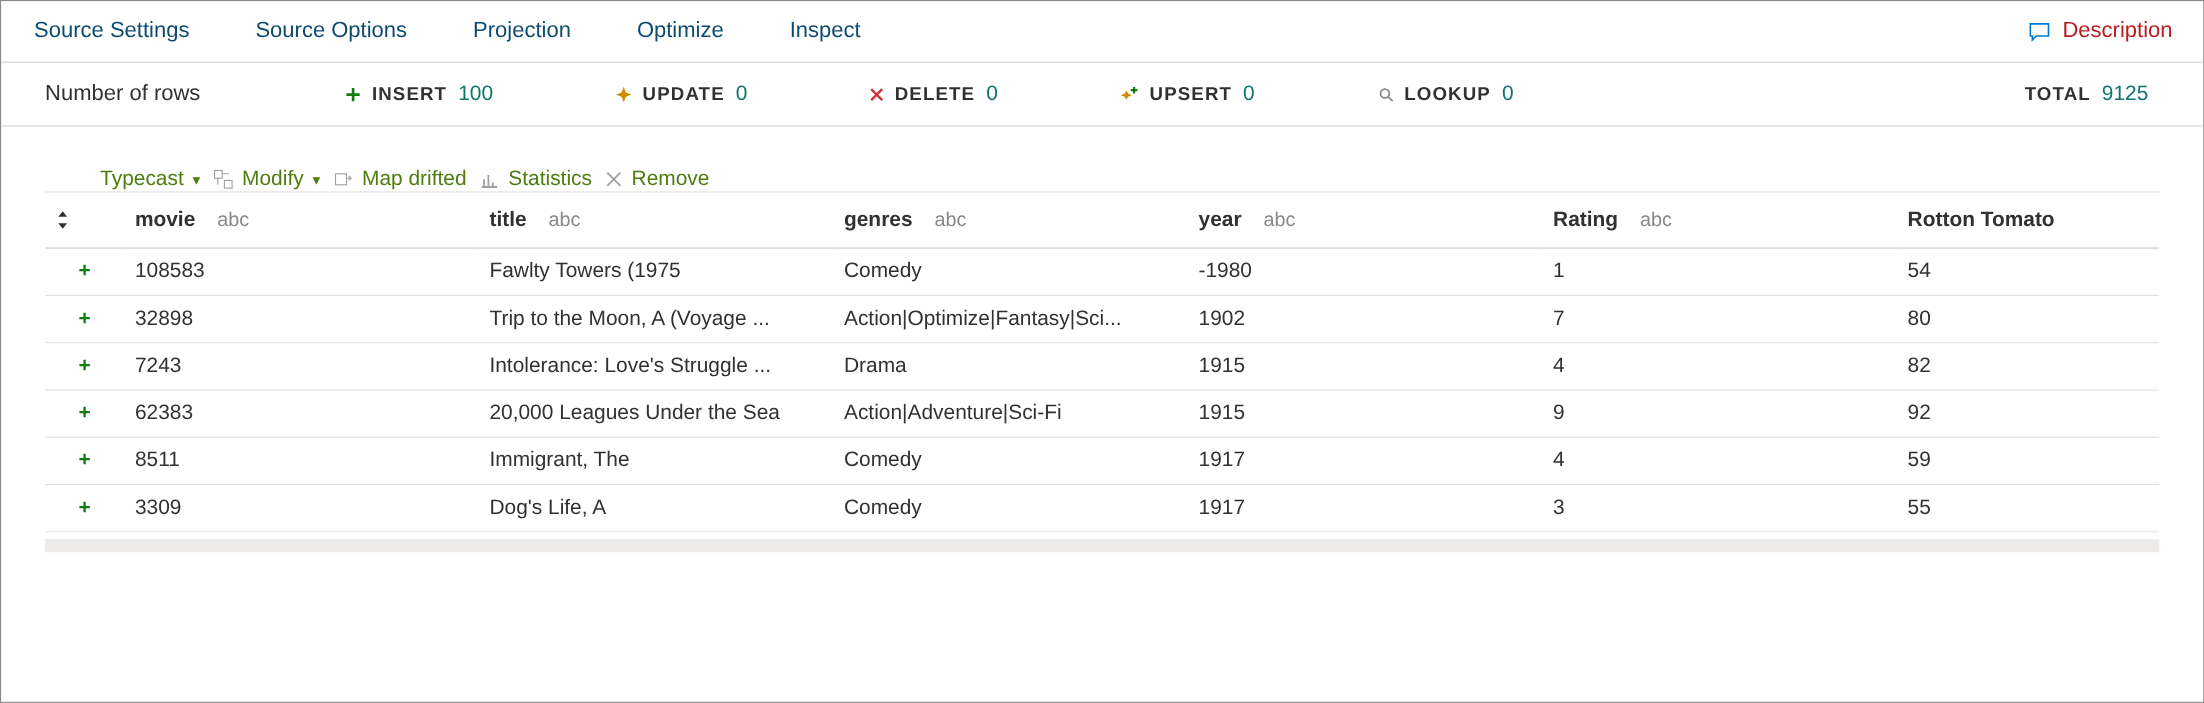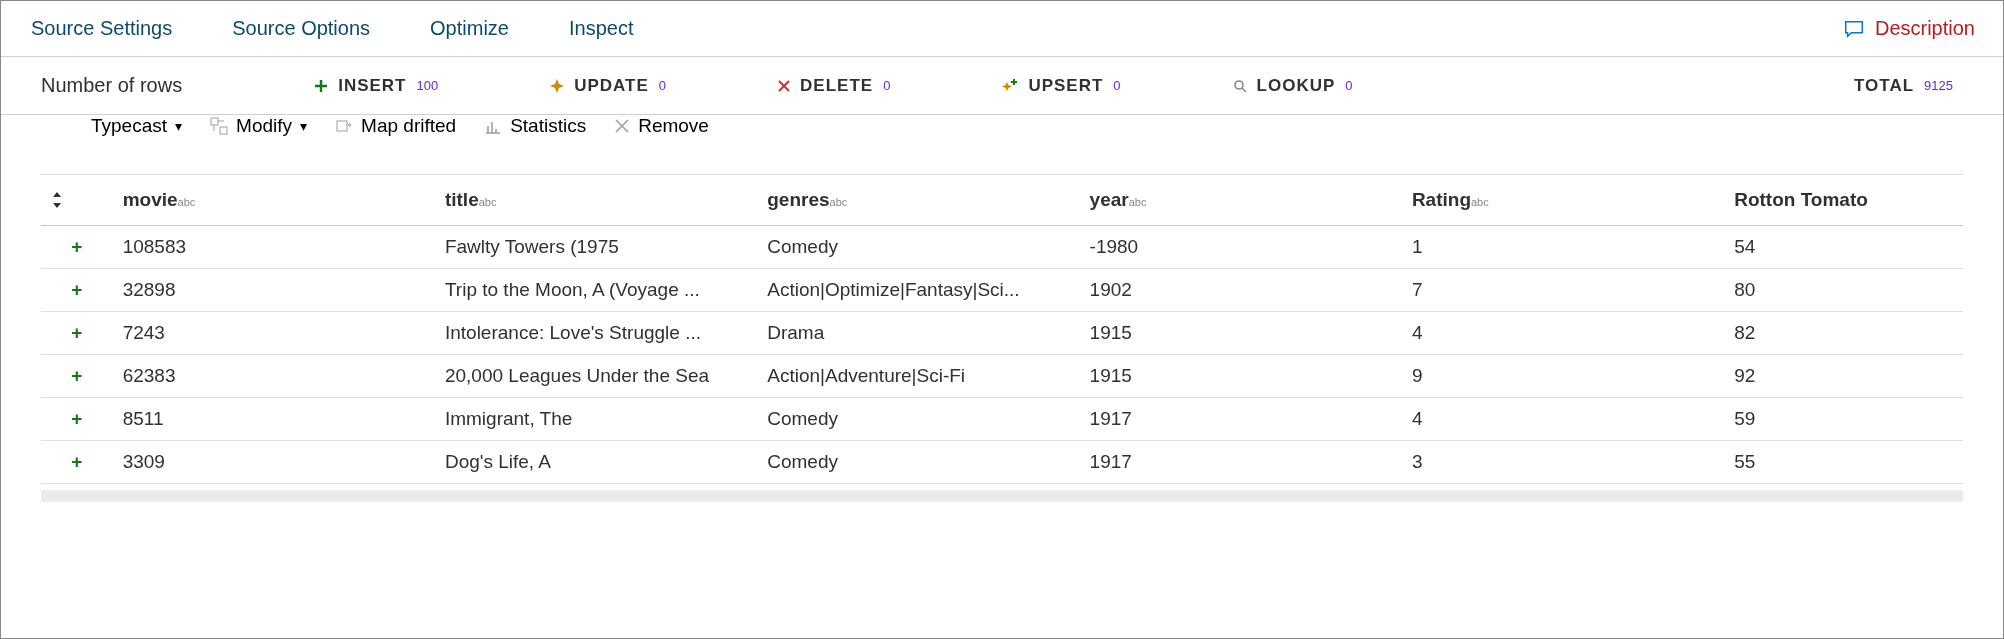--- a/index.html
+++ b/index.html
@@ -64,51 +64,51 @@
     display: flex; align-items: center;
     height: 58px;
     border-bottom: 1px solid #d1d1d1;
     padding: 0 40px 0 40px;
     gap: 12px;
     font-size: 20px;
   }
   .stats-label { color: #323130; margin-right: 120px; }
   .stat { display: flex; align-items: center; gap: 10px; margin-right: 100px; font-size: 17px;}
   .stat .k { font-weight: 700; letter-spacing: 1px; }
-  .stat .v { color: #6d28d9; font-size: 13px; }
+  .stat .v { color: #0f766e; font-size: 19px; }
   .stat-icon svg { display:block; }
   .stat.total { margin-left: auto; margin-right: 10px; }
 
   
   .toolbar {
-    display: flex; align-items: flex-start; gap: 28px;
+    display: flex; align-items: flex-end; gap: 12px;
     height: 60px;
     padding: 0 50px;
-    color: #000000;
+    color: #4d7c0f;
     font-size: 19px;
     border-bottom: 1px solid #e1dfdd;
     margin: 0 40px;
   }
   .tbtn { display: flex; align-items: center; gap: 8px; cursor: pointer; }
   .tbtn svg { stroke: #a19f9d; }
   .chev { font-size: 14px; }
 
   
   .table-wrap { margin: 0 40px; border: 0; overflow: hidden; }
   table { border-collapse: collapse; width: 100%; table-layout: fixed; }
   thead th {
     text-align: left;
     font-weight: 700;
     font-size: 19px;
     padding: 14px 10px;
     border-bottom: 1px solid #c8c6c4;
     color: #323130;
   }
   thead th .type {
-    font-weight: 400; font-size: 11px; color: #8a8886; margin-left: 0;
+    font-weight: 400; font-size: 18px; color: #8a8886; margin-left: 20px;
   }
   tbody td {
     padding: 10px 10px;
     border-bottom: 1px solid #e1dfdd;
     font-size: 19px;
     white-space: nowrap;
     overflow: hidden;
     text-overflow: ellipsis;
   }
   .row-plus { color: #107c10; font-weight: 700; text-align: center; }
@@ -127,20 +127,23 @@
 </style>
 </head>
 <body>
 
 <div class="tabs">
   <div class="tab">
       <span>Source Settings</span>
     </div>
   <div class="tab">
       <span>Source Options</span>
+    </div>
+  <div class="tab">
+      <span>Projection</span>
     </div>
   <div class="tab">
       <span>Optimize</span>
     </div>
   <div class="tab">
       <span>Inspect</span>
     </div>
   <div class="tabs-spacer"></div>
   <div class="desc">
     <svg viewBox="0 0 24 24" fill="none" stroke-width="1.6">

